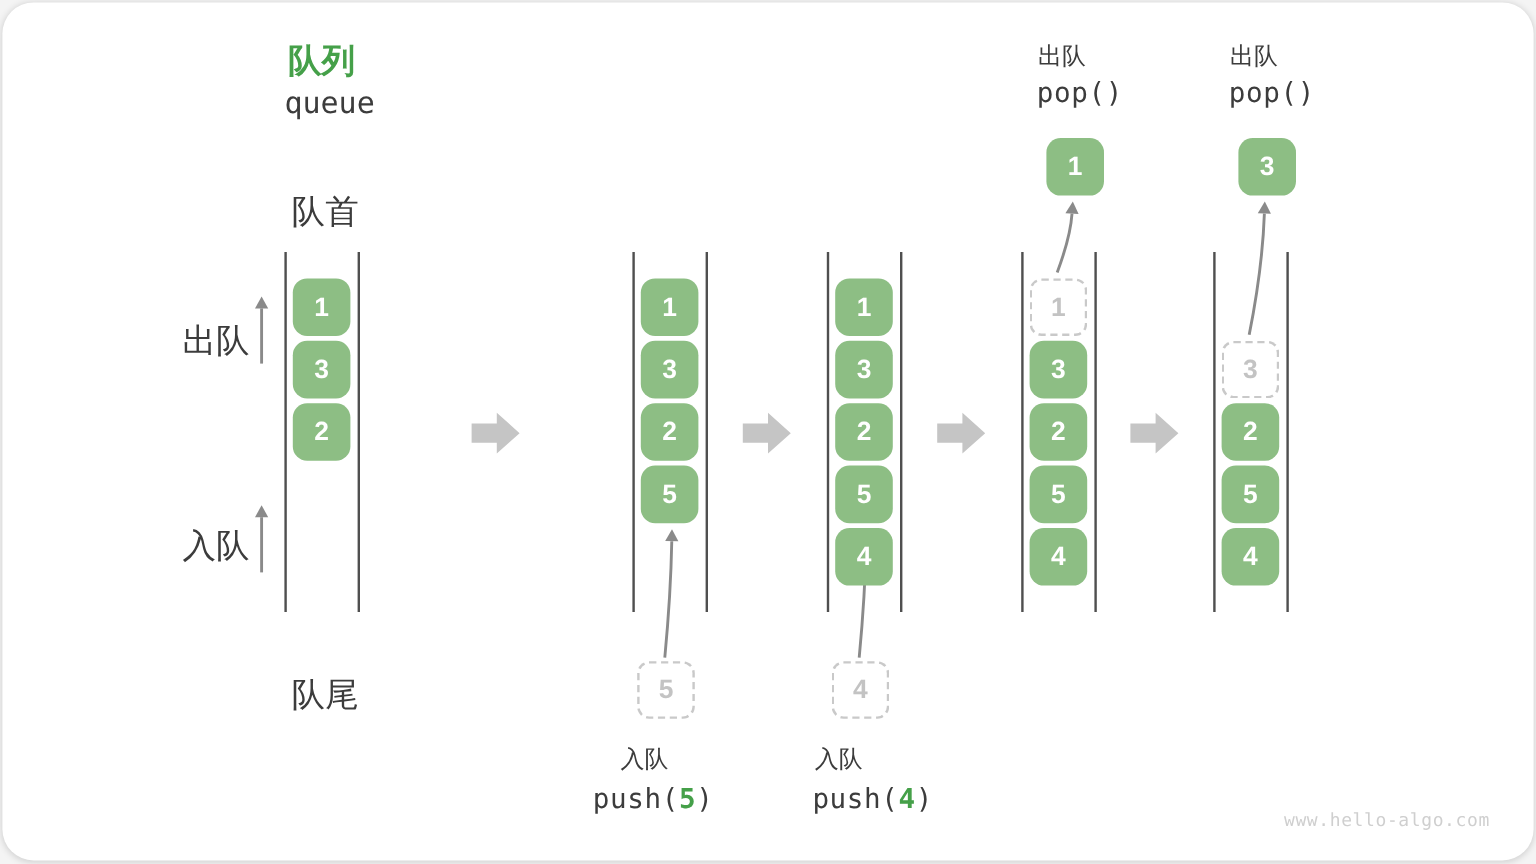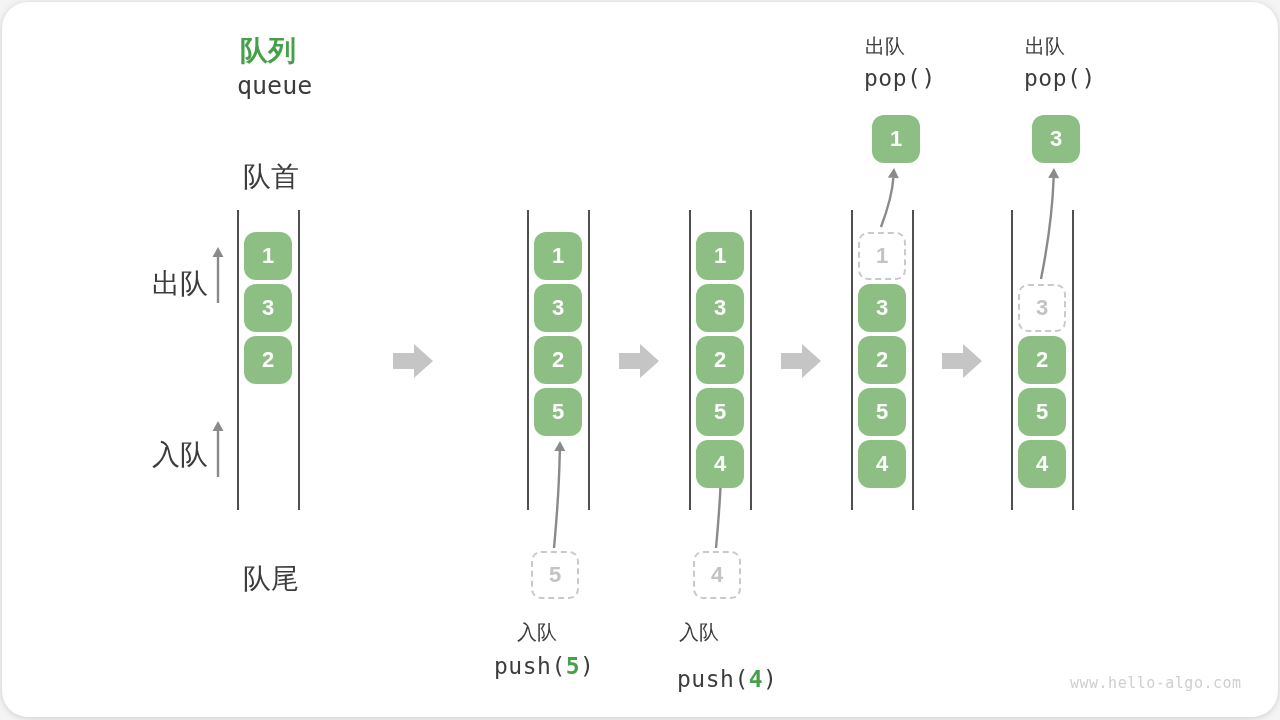--- a/index.html
+++ b/index.html
@@ -98,21 +98,21 @@
       <div class="abs mono code-label" style="left: 494px; top: 653px;"><span>push(</span><span class="code-arg">5</span><span>)</span></div>
       <div class="wall" style="left: 689px;"></div>
       <div class="wall" style="left: 750px;"></div>
       <div class="box green" style="left: 696px; top: 232px;">1</div>
       <div class="box green" style="left: 696px; top: 284px;">3</div>
       <div class="box green" style="left: 696px; top: 336px;">2</div>
       <div class="box green" style="left: 696px; top: 388px;">5</div>
       <div class="box green" style="left: 696px; top: 440px;">4</div>
       <div class="box dashed" style="left: 693px; top: 551px;">4</div>
       <div class="abs zh op-label" style="left: 679px; top: 619px;">入队</div>
-      <div class="abs mono code-label" style="left: 677px; top: 653px; margin-top: 13px;"><span>push(</span><span class="code-arg">4</span><span>)</span></div>
+      <div class="abs mono code-label" style="left: 677px; top: 653px;"><span>push(</span><span class="code-arg">4</span><span>)</span></div>
       <div class="wall" style="left: 851px;"></div>
       <div class="wall" style="left: 912px;"></div>
       <div class="box dashed" style="left: 858px; top: 232px;">1</div>
       <div class="box green" style="left: 858px; top: 284px;">3</div>
       <div class="box green" style="left: 858px; top: 336px;">2</div>
       <div class="box green" style="left: 858px; top: 388px;">5</div>
       <div class="box green" style="left: 858px; top: 440px;">4</div>
       <div class="abs zh op-label" style="left: 865px; top: 33px;">出队</div>
       <div class="abs mono code-label" style="left: 864px; top: 65px;">pop()</div>
       <div class="box green" style="left: 872px; top: 115px;">1</div>

